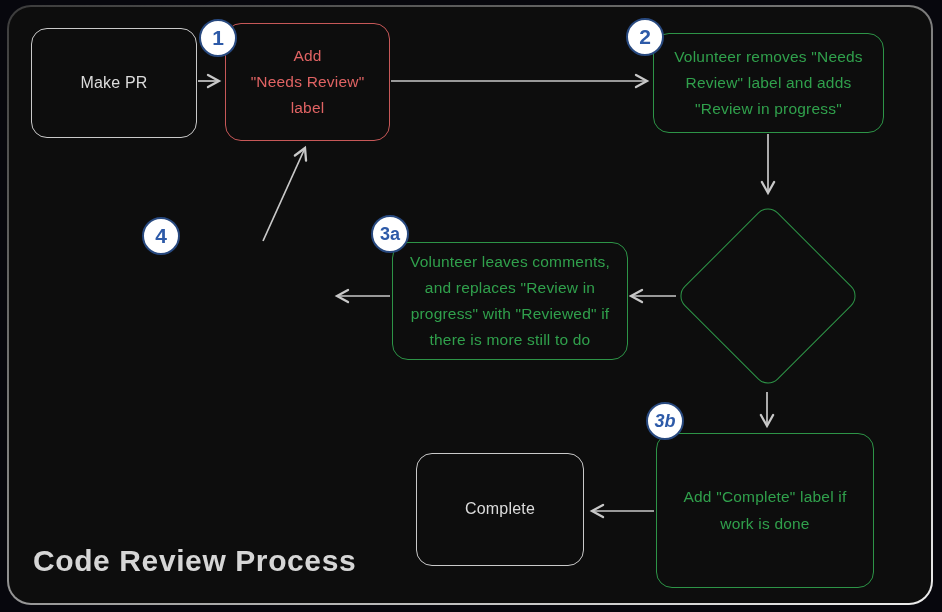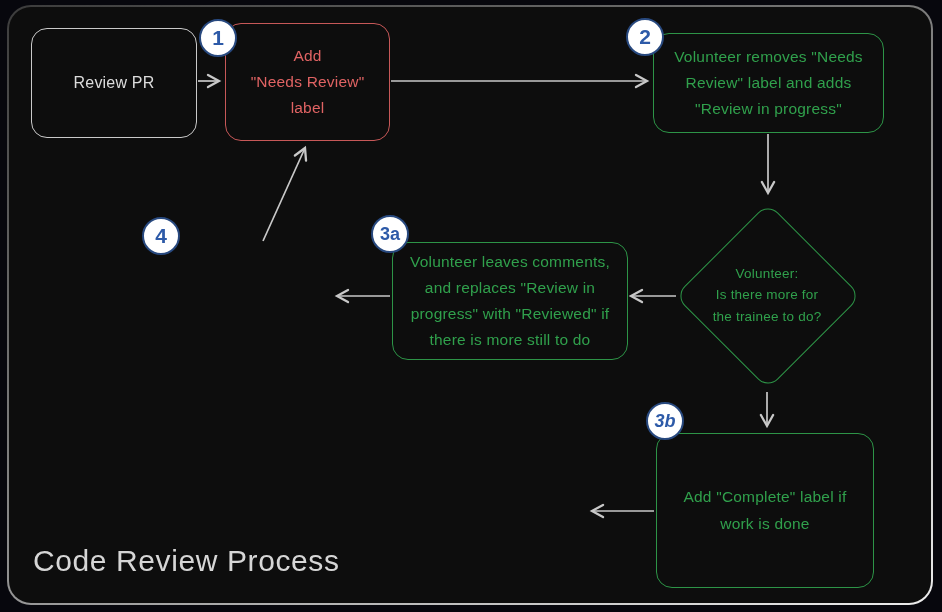--- a/index.html
+++ b/index.html
@@ -53,21 +53,21 @@
     color:#2d5aa8;font-size:21px;font-weight:600;z-index:5;
   }
   .badge.small{font-size:18px;}
   #badge1{left:199px;top:19px;}
   #badge2{left:626px;top:18px;}
   #badge3a{left:371px;top:215px;text-align:right;}
   #badge4{left:142px;top:217px;}
   #badge3b{left:646px;top:402px;font-style:italic;}
   .title{
     position:absolute;left:33px;top:544px;
-    color:#d6d6d6;font-size:30px;letter-spacing:.6px;font-weight:400;
+    color:#d6d6d6;font-size:30px;letter-spacing:.6px;font-weight:700;
   }
 </style>
 </head>
 <body>
 
 <div class="root">
   <div class="frame">
     <div class="canvas"></div>
   </div>
 
@@ -83,53 +83,53 @@
       <path d="M768,134 V193" marker-end="url(#arw)"></path>
       <path d="M676,296 H631" marker-end="url(#arw)"></path>
       <path d="M390,296 H337" marker-end="url(#arw)"></path>
       <path d="M263,241 L305,148" marker-end="url(#arw)"></path>
       <path d="M767,392 V426" marker-end="url(#arw)"></path>
       <path d="M654,511 H592" marker-end="url(#arw)"></path>
     </g>
   </svg>
 
   <div class="node white" id="raise-pr">
-    <span>Review PR</span>
+    <span>Make PR</span>
   </div>
 
   <div class="node red" id="step1">
     <span>Add
 "Needs Review"
 label</span>
   </div>
 
   <div class="node green" id="step2">
     <span>Volunteer removes "Needs
 Review" label and adds
 "Review in progress"</span>
   </div>
 
   <div class="diamond-shape"></div>
-  <div class="diamond-text">Volunteer:
-Is there more for
-the trainee to do?</div>
 
   <div class="node green" id="step3a">
     <span>Volunteer leaves comments,
 and replaces "Review in
 progress" with "Reviewed" if
 there is more still to do</span>
   </div>
 
 
   <div class="node green" id="step3b">
     <span>Add "Complete" label if
 work is done</span>
   </div>
 
+  <div class="node white" id="complete">
+    <span>Complete</span>
+  </div>
 
   <div class="badge" id="badge1">1</div>
   <div class="badge" id="badge2">2</div>
   <div class="badge small" id="badge3a">3a</div>
   <div class="badge" id="badge4">4</div>
   <div class="badge small" id="badge3b">3b</div>
 
   <div class="title">Code Review Process</div>
 </div>
 

